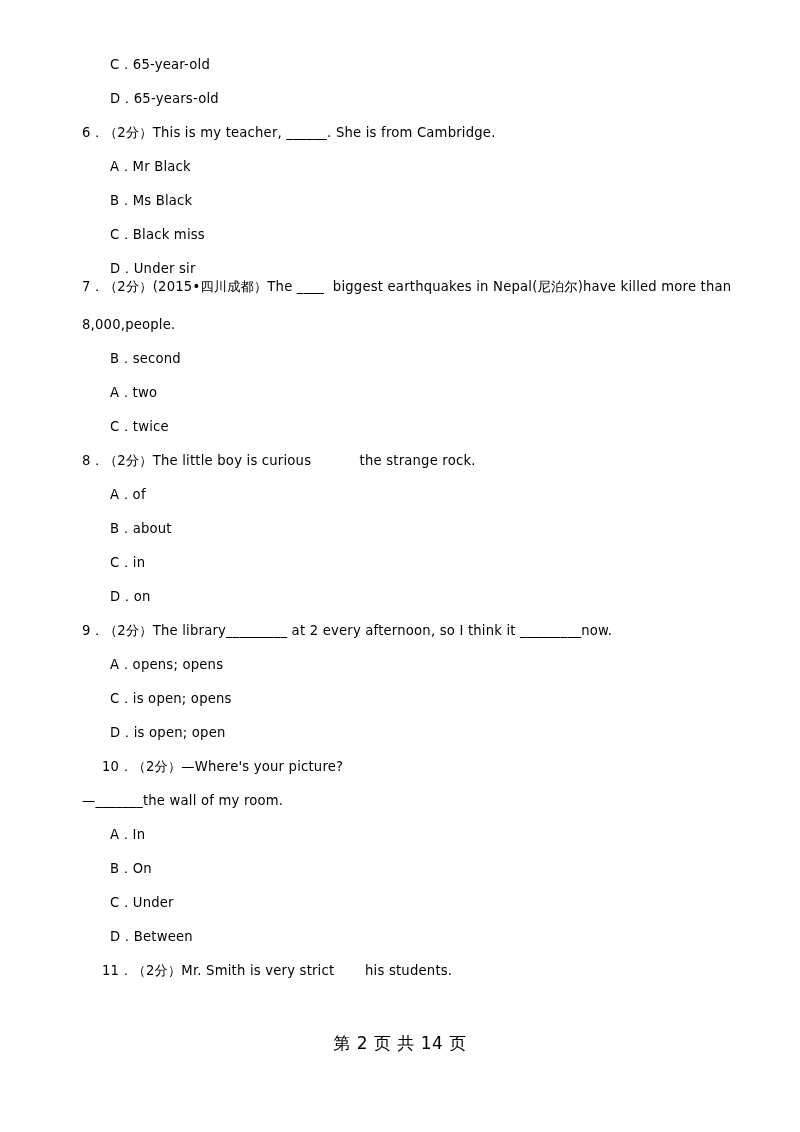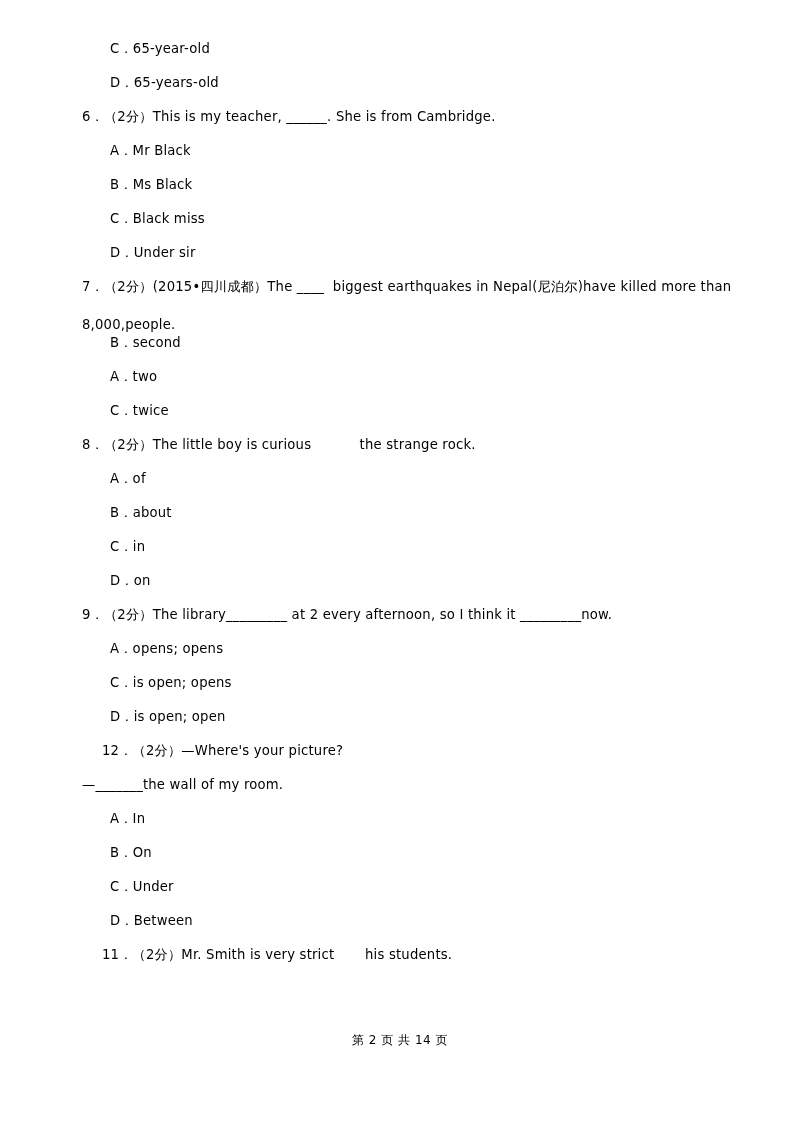--- a/index.html
+++ b/index.html
@@ -33,21 +33,21 @@
     line-height: 1.35;
     margin: 0 0 0 0;
     padding: 0;
     letter-spacing: 0.2px;
     white-space: pre-wrap;
   }
   
   .row {
     height: 34px;
     display: flex;
-    align-items: flex-start;
+    align-items: flex-end;
   }
   .opt {
     padding-left: 28px;
   }
   .stem {
     padding-left: 0;
   }
   .stem-ind {
     padding-left: 20px;
   }
@@ -63,21 +63,21 @@
   }
   .wrap2 .l1, .wrap2 .l2 {
     line-height: 1.55;
   }
   .footer {
     position: absolute;
     left: 0;
     top: 1032px;
     width: 800px;
     text-align: center;
-    font-size: 12px;
+    font-size: 17px;
     letter-spacing: 0.5px;
     font-family: "Liberation Mono", "DejaVu Sans Mono", monospace;
   }
   .cjk {
     font-family: "DejaVu Sans", sans-serif;
   }
 </style>
 </head>
 <body>
 
@@ -160,21 +160,21 @@
 
     <div class="row">
       <div class="qline opt cjk">C．is open; opens</div>
     </div>
 
     <div class="row">
       <div class="qline opt cjk">D．is open; open</div>
     </div>
 
     <div class="row">
-      <div class="qline stem-ind cjk">12．（2分）—Where's your picture?</div>
+      <div class="qline stem-ind cjk">10．（2分）—Where's your picture?</div>
     </div>
 
     <div class="row">
       <div class="qline cont cjk">—_______the wall of my room.</div>
     </div>
 
     <div class="row">
       <div class="qline opt cjk">A．In</div>
     </div>
 

